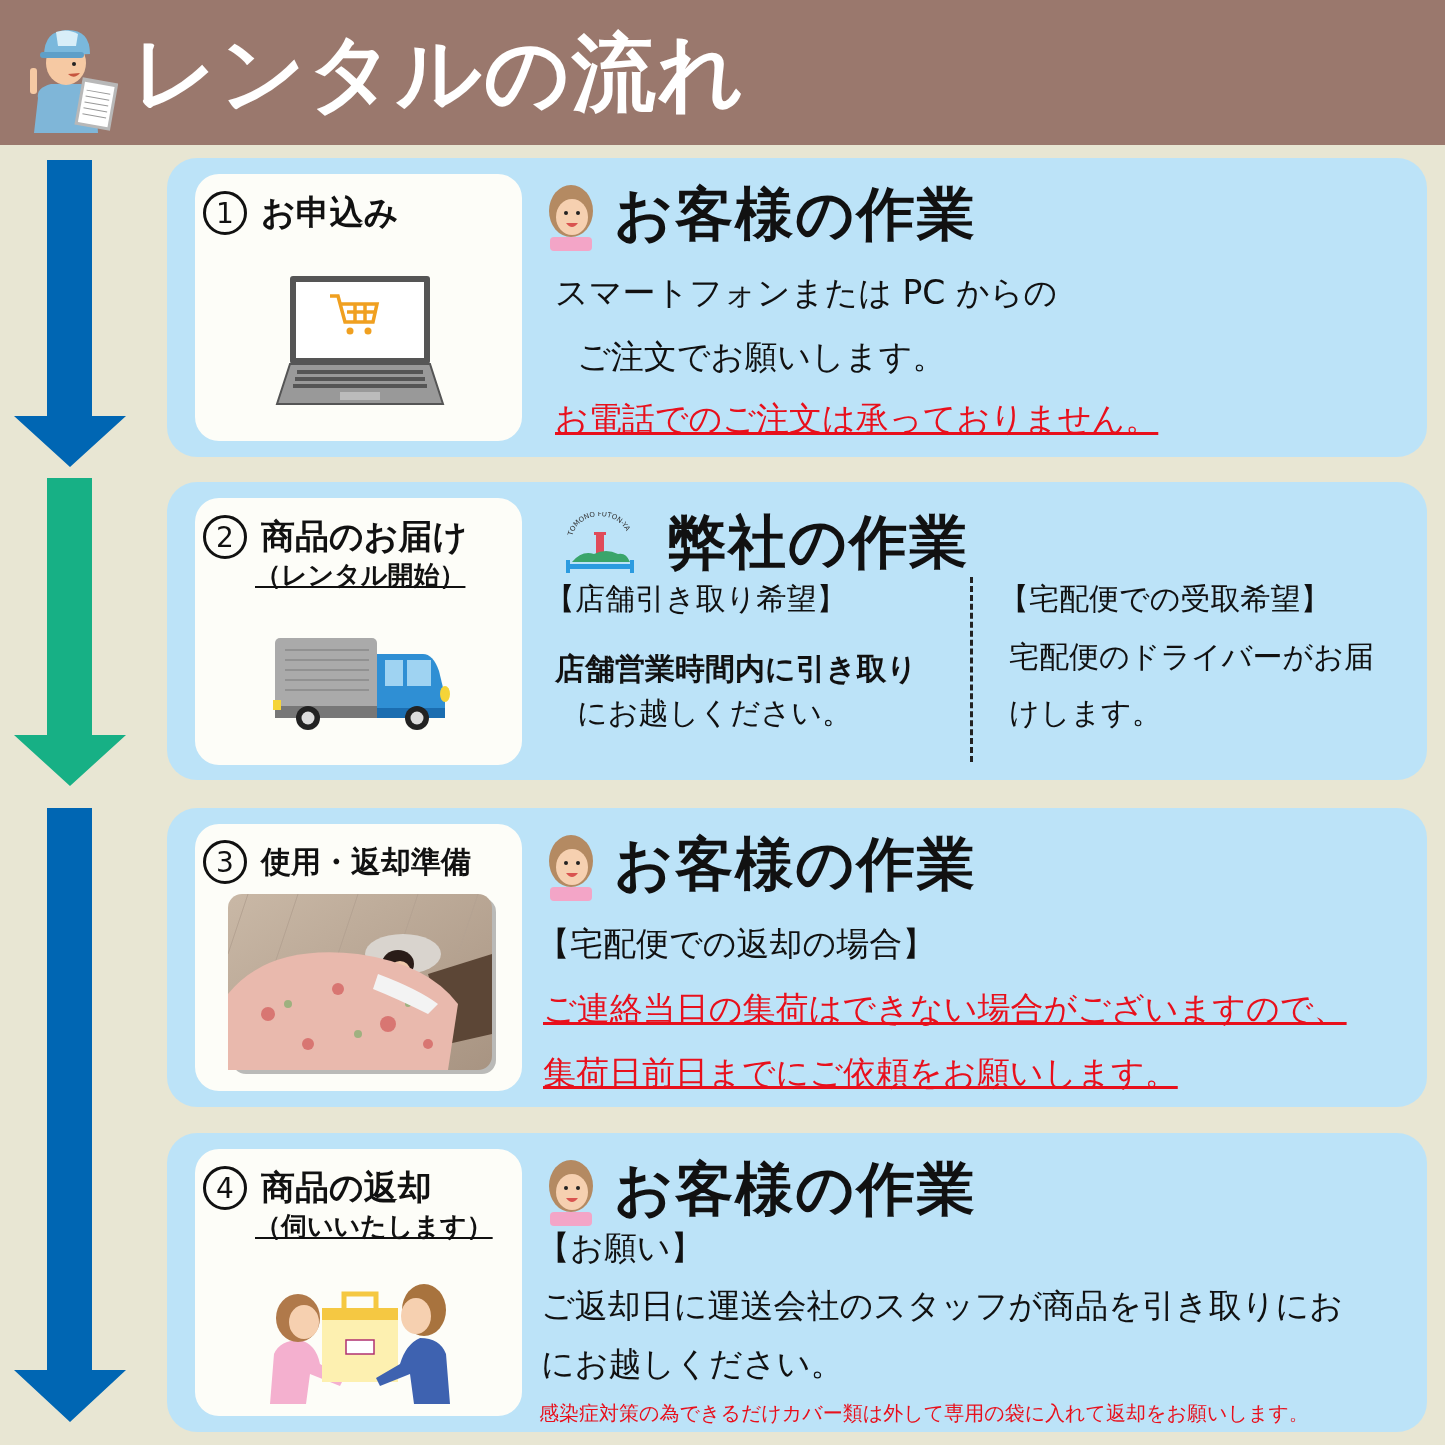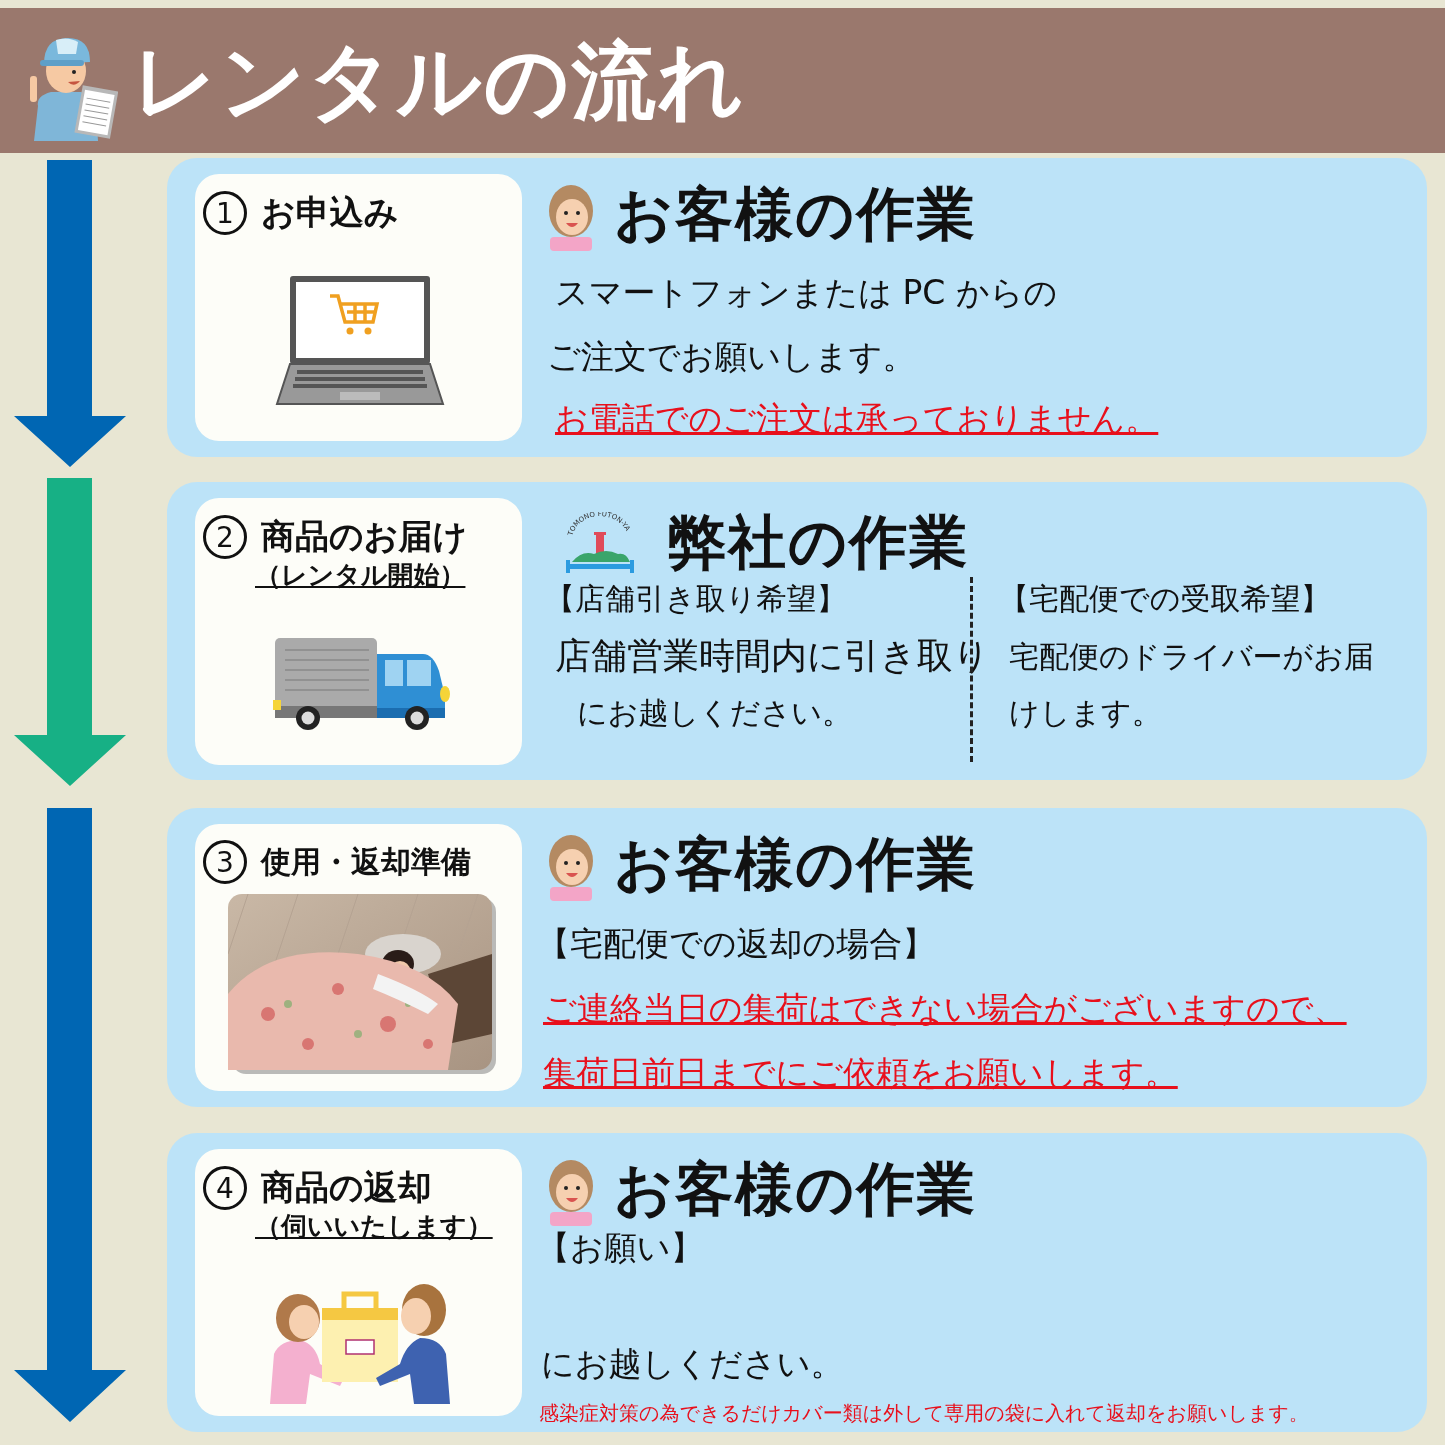--- a/index.html
+++ b/index.html
@@ -4,21 +4,21 @@
 <style>
   * { box-sizing: border-box; margin: 0; padding: 0; }
   html, body { width: 1445px; height: 1445px; overflow: hidden; }
   body {
     background: #e8e6d3;
     font-family: "DejaVu Sans", "Liberation Sans", sans-serif;
     position: relative;
     color: #111;
   }
   .header {
-    position: absolute; left: 0; top: 8px; width: 1445px; height: 145px;
+    position: absolute; left: 0; top: 0; width: 1445px; height: 145px;
     background: #9a786d;
   }
   .header .worker { position: absolute; left: 16px; top: 18px; width: 102px; height: 115px; }
   .header .title {
     position: absolute; left: 132px; top: 18px;
     color: #fff; font-size: 84px; font-weight: bold; letter-spacing: 2px;
     line-height: 110px; white-space: nowrap;
   }
 
   .arrow { position: absolute; left: 14px; width: 114px; }
@@ -142,21 +142,21 @@
       <rect x="8" y="58" width="42" height="14" rx="4" fill="#f3a5c7"></rect>
       <ellipse cx="29" cy="32" rx="22" ry="26" fill="#b48a62"></ellipse>
       <ellipse cx="30" cy="38" rx="16" ry="18" fill="#f6d0b0"></ellipse>
       <circle cx="24" cy="34" r="2" fill="#222"></circle>
         <circle cx="36" cy="34" r="2" fill="#222"></circle>
       <path d="M24 44 Q30 52 36 44 Z" fill="#d9534f"></path>
     </svg>
     <span class="role-title">お客様の作業</span>
   </div>
   <div class="body-text" style="left:388px;top:118px;">スマートフォンまたは PC からの</div>
-  <div class="body-text" style="left:380px;top:182px;">ご注文でお願いします。</div>
+  <div class="body-text" style="left:410px;top:182px;">ご注文でお願いします。</div>
   <div class="body-text red" style="left:388px;top:244px;">お電話でのご注文は承っておりません。</div>
 </div>
 
 <div class="card" style="top:482px;height:298px;">
   <div class="inner" style="top:16px;height:267px;">
     <div class="step-title">
       <span class="circ">2</span>
       <span>商品のお届け</span>
     </div>
     <div class="step-sub">（レンタル開始）</div>
@@ -189,21 +189,21 @@
       <rect x="34" y="22" width="8" height="20" fill="#e04b5a"></rect>
       <rect x="32" y="20" width="12" height="3" fill="#e04b5a"></rect>
       <path d="M10 50 Q20 38 32 42 Q44 36 56 42 Q64 40 68 50 Z" fill="#3aa56b"></path>
       <rect x="6" y="52" width="64" height="5" fill="#2b9be0"></rect>
       <rect x="4" y="48" width="4" height="13" fill="#2b9be0"></rect>
       <rect x="68" y="48" width="4" height="13" fill="#2b9be0"></rect>
     </svg>
     <span class="role-title">弊社の作業</span>
   </div>
   <div class="body-text" style="left:378px;top:102px;font-size:30px;">【店舗引き取り希望】</div>
-  <div class="body-text" style="left:388px;top:156px;font-size:36px;">店舗営業時間内に引き取り</div>
+  <div class="body-text" style="left:388px;top:172px;font-size:30px;font-weight:bold;">店舗営業時間内に引き取り</div>
   <div class="body-text" style="left:404px;top:216px;font-size:30px;margin-left:6px;">にお越しください。</div>
   <div class="dashed"></div>
   <div class="body-text" style="left:832px;top:102px;font-size:30px;">【宅配便での受取希望】</div>
   <div class="body-text" style="left:842px;top:160px;font-size:30px;">宅配便のドライバーがお届</div>
   <div class="body-text" style="left:842px;top:216px;font-size:30px;">けします。</div>
 </div>
 
 <div class="card" style="top:808px;height:299px;">
   <div class="inner" style="top:16px;height:267px;">
     <div class="step-title" style="font-size:30px;">
@@ -290,15 +290,16 @@
       <rect x="8" y="58" width="42" height="14" rx="4" fill="#f3a5c7"></rect>
       <ellipse cx="29" cy="32" rx="22" ry="26" fill="#b48a62"></ellipse>
       <ellipse cx="30" cy="38" rx="16" ry="18" fill="#f6d0b0"></ellipse>
       <circle cx="24" cy="34" r="2" fill="#222"></circle>
         <circle cx="36" cy="34" r="2" fill="#222"></circle>
       <path d="M24 44 Q30 52 36 44 Z" fill="#d9534f"></path>
     </svg>
     <span class="role-title">お客様の作業</span>
   </div>
   <div class="body-text" style="left:370px;top:98px;">【お願い】</div>
+  <div class="body-text" style="left:374px;top:156px;">ご返却日に運送会社のスタッフが商品を引き取りにお</div>
   <div class="body-text" style="left:374px;top:214px;">にお越しください。</div>
   <div class="body-text small-red" style="left:372px;top:270px;">感染症対策の為できるだけカバー類は外して専用の袋に入れて返却をお願いします。</div>
 </div>
 
 </body></html>

